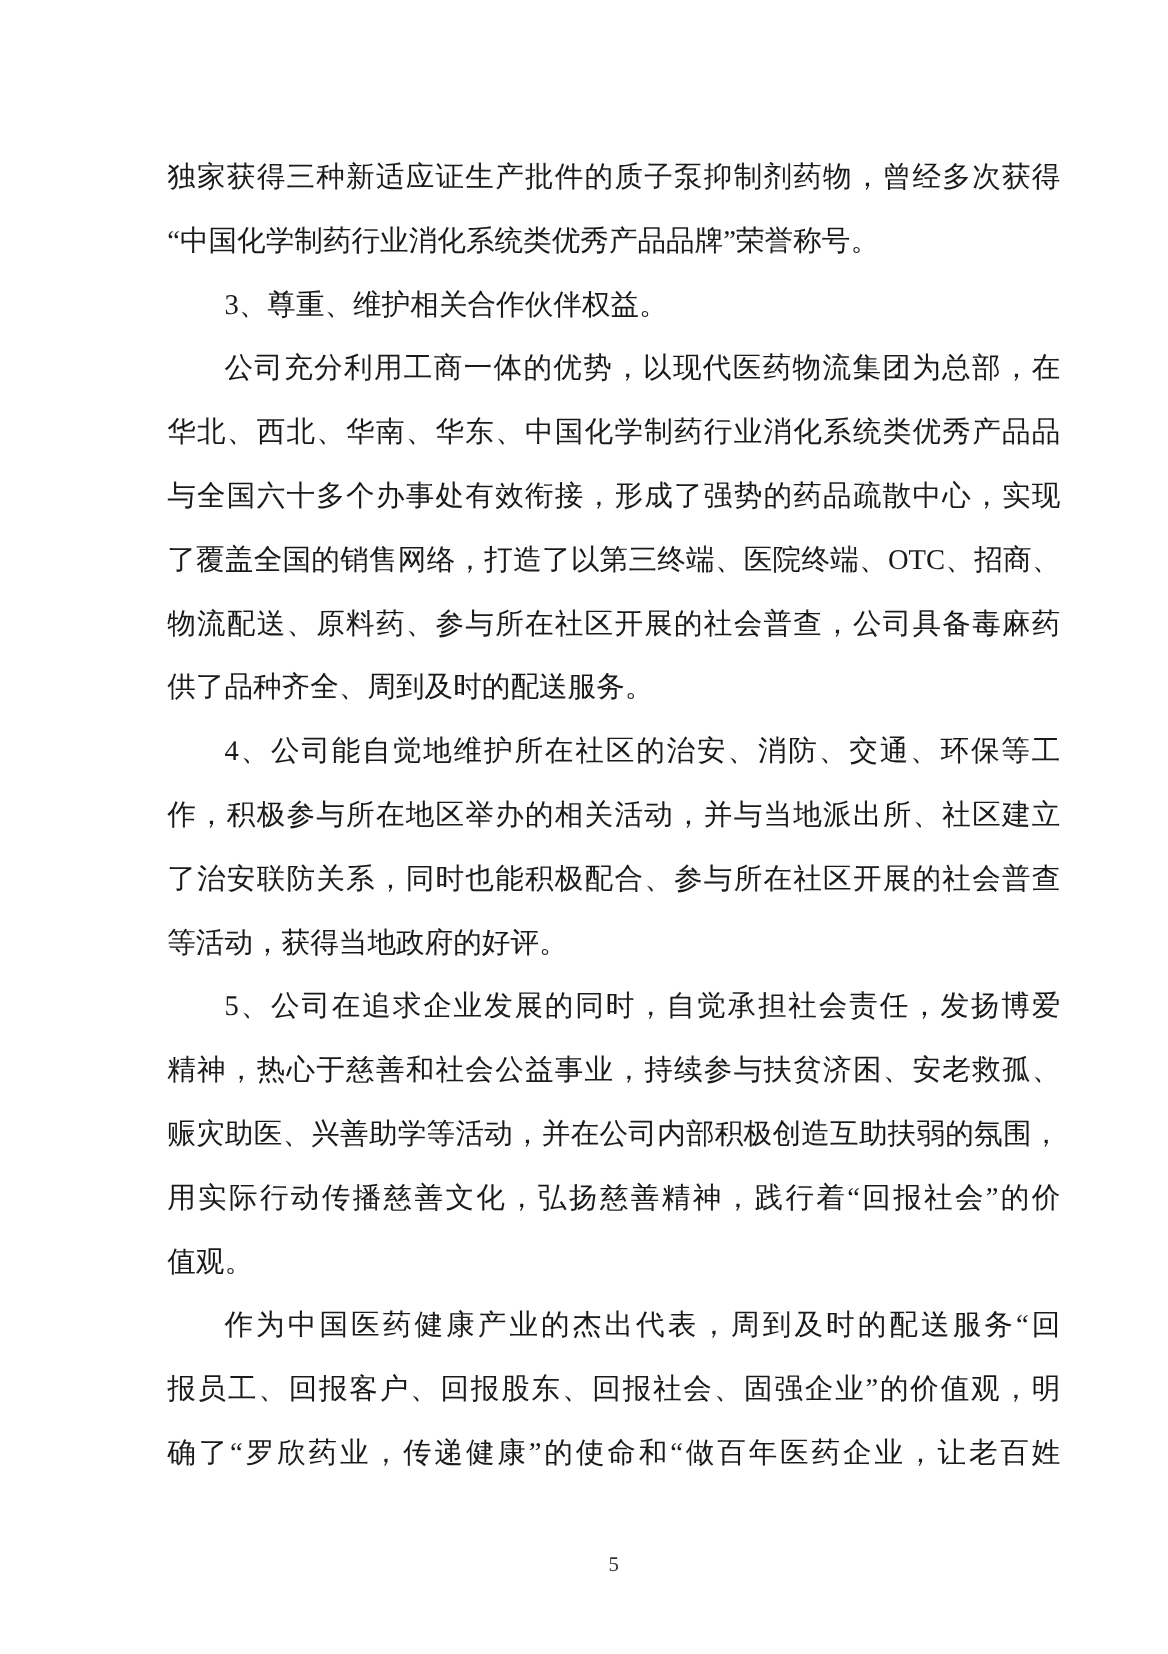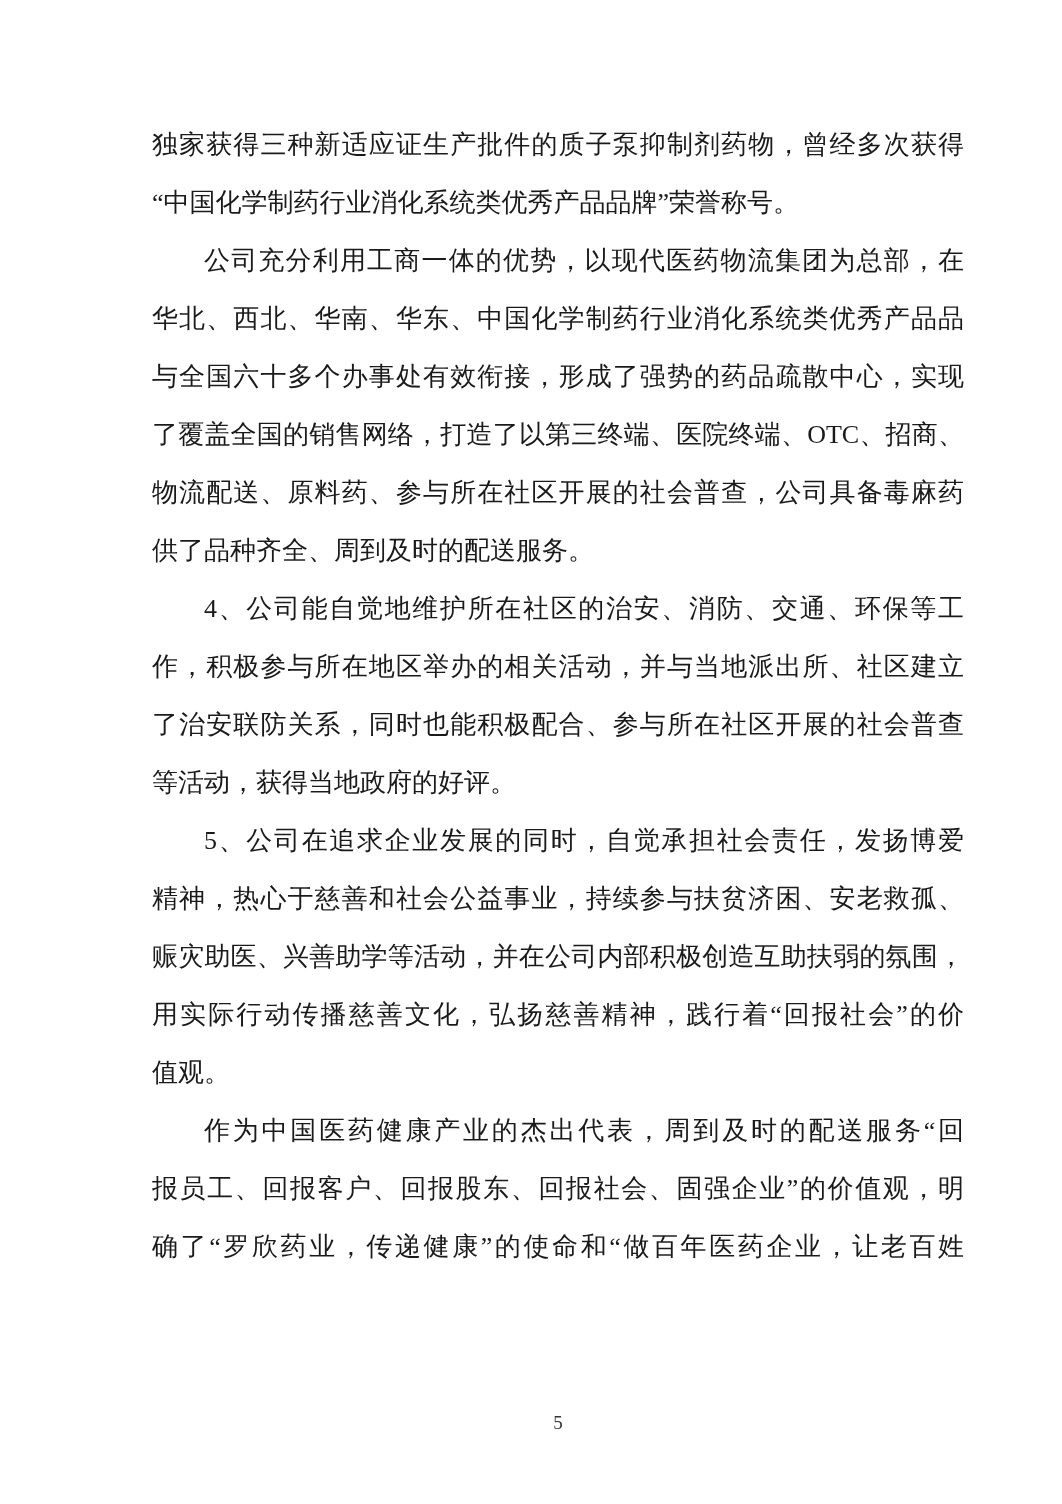--- a/index.html
+++ b/index.html
@@ -12,21 +12,21 @@
     width: 1062px;
     height: 1504px;
     background: #ffffff;
     font-family: "Liberation Serif", "DejaVu Serif", serif;
     color: #1a1a1a;
     overflow: hidden;
   }
   .text-block {
     position: absolute;
     left: 152px;
-    top: 116px;
+    top: 132px;
     width: 812px;
   }
   .line {
     height: 58px;
     line-height: 58px;
     font-size: 26px;
     white-space: normal;
     overflow: hidden;
     text-align: justify;
     text-align-last: justify;
@@ -50,20 +50,21 @@
     color: #333333;
   }
 </style>
 </head>
 <body>
 
 <div class="page">
   <div class="text-block">
     <div class="line">独家获得三种新适应证生产批件的质子泵抑制剂药物，曾经多次获得</div>
     <div class="line end">“中国化学制药行业消化系统类优秀产品品牌”荣誉称号。</div>
+    <div class="line ind end">3、尊重、维护相关合作伙伴权益。</div>
     <div class="line ind">公司充分利用工商一体的优势，以现代医药物流集团为总部，在</div>
     <div class="line">华北、西北、华南、华东、中国化学制药行业消化系统类优秀产品品牌，</div>
     <div class="line">与全国六十多个办事处有效衔接，形成了强势的药品疏散中心，实现</div>
     <div class="line">了覆盖全国的销售网络，打造了以第三终端、医院终端、OTC、招商、</div>
     <div class="line">物流配送、原料药、参与所在社区开展的社会普查，公司具备毒麻药</div>
     <div class="line end">供了品种齐全、周到及时的配送服务。</div>
     <div class="line ind">4、公司能自觉地维护所在社区的治安、消防、交通、环保等工</div>
     <div class="line">作，积极参与所在地区举办的相关活动，并与当地派出所、社区建立</div>
     <div class="line">了治安联防关系，同时也能积极配合、参与所在社区开展的社会普查</div>
     <div class="line end">等活动，获得当地政府的好评。</div>

